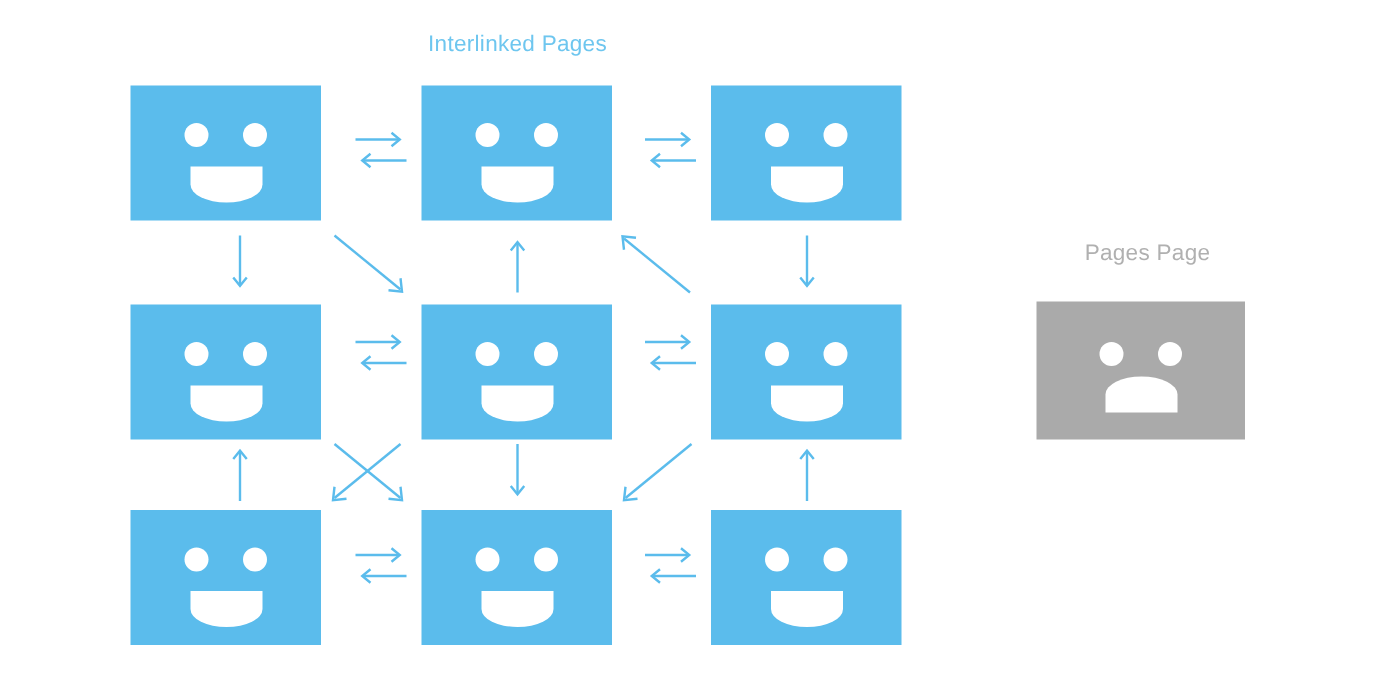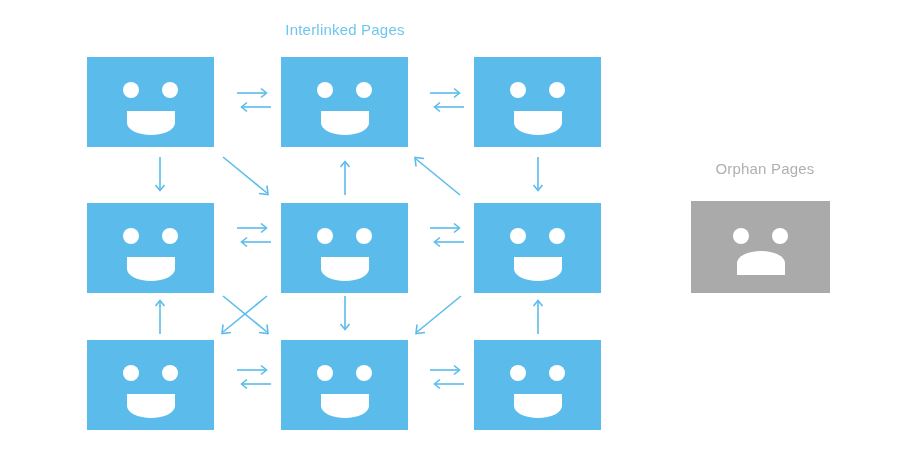--- a/index.html
+++ b/index.html
@@ -87,21 +87,21 @@
   }
   .arrow svg { display: block; overflow: visible; }
 </style>
 </head>
 <body>
 
 <div id="stage">
 
   <div class="label" id="interlinked-title">Interlinked Pages</div>
 
-  <div class="label" id="orphan-title">Orphan Pages</div>
+  <div class="label" id="orphan-title">Pages Page</div>
 
   <div class="page-box blue" style="left:87px; top:57px;">
     <span class="eye left"></span>
     <span class="eye right"></span>
     <span class="mouth-happy"></span>
   </div>
   <div class="page-box blue" style="left:281px; top:57px;">
     <span class="eye left"></span>
     <span class="eye right"></span>
     <span class="mouth-happy"></span>

